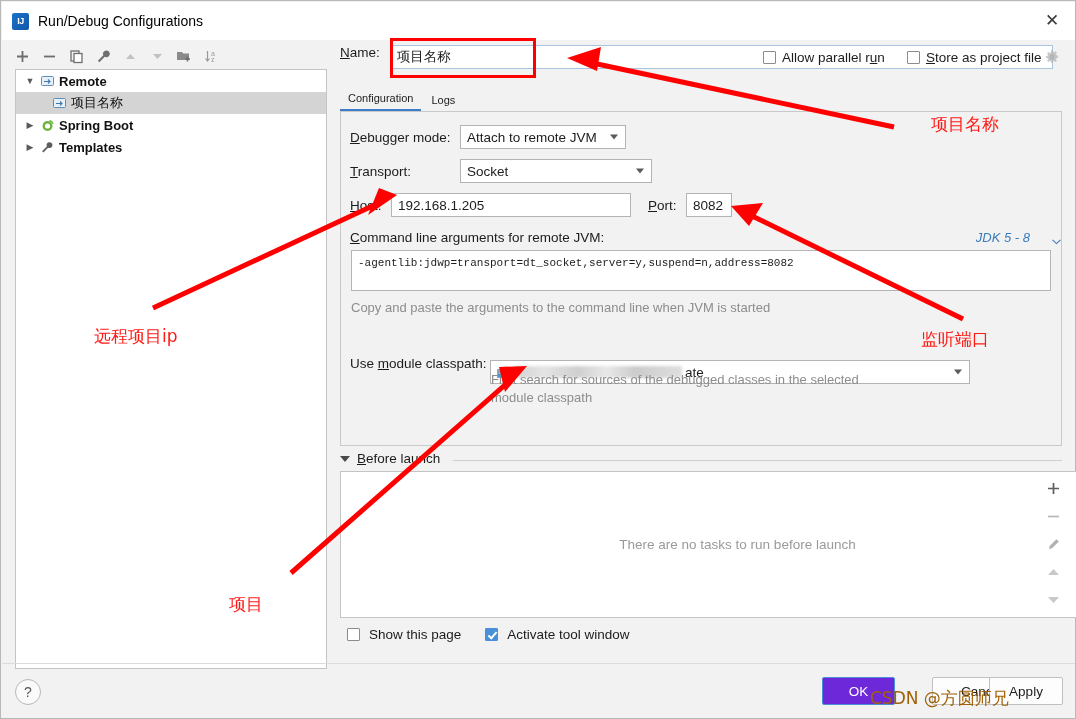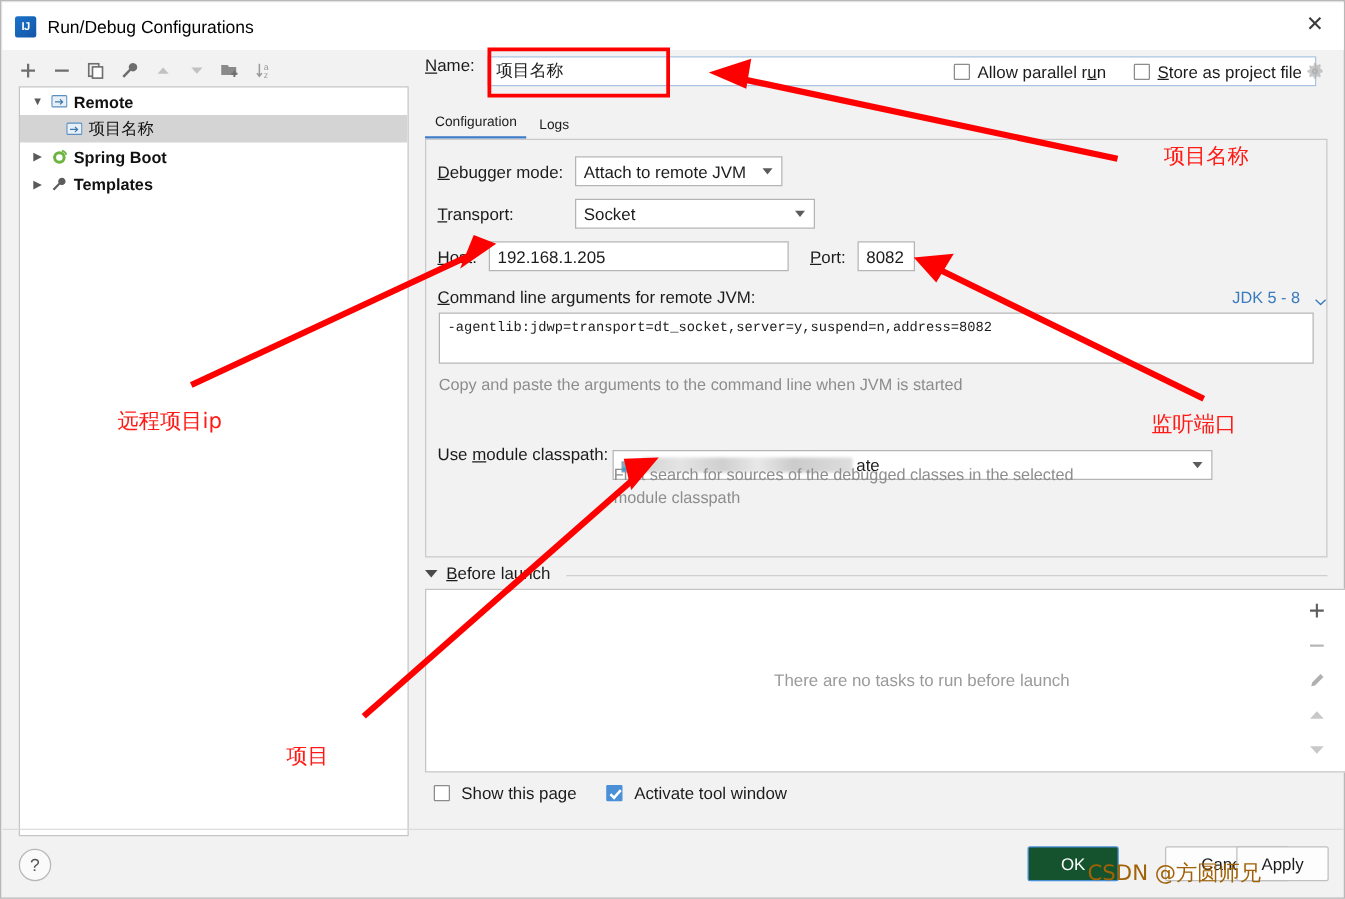--- a/index.html
+++ b/index.html
@@ -104,21 +104,21 @@
     position:relative;
   }
   .combo .carat{position:absolute;right:7px;top:50%;transform:translateY(-50%);
     width:0;height:0;border-left:4.5px solid transparent;border-right:4.5px solid transparent;
     border-top:5px solid #5b5b5b;}
   .tfield{
     height:24px;box-sizing:border-box;background:#fff;border:1px solid #b4b4b4;
     display:flex;align-items:center;padding:0 6px;font-size:13.5px;color:#1c1c1c;
   }
   .args-label{position:absolute;left:349px;top:229px;font-size:13.5px;}
-  .jdk-link{position:absolute;right:14px;top:229px;font-size:13px;color:#3a7bbd;display:flex;align-items:flex-end;gap:12px;}
+  .jdk-link{position:absolute;right:14px;top:229px;font-size:13px;color:#3a7bbd;display:flex;align-items:flex-end;gap:22px;font-style:italic;}
   .args-box{
     position:absolute;left:350px;top:249px;width:700px;height:41px;
     background:#fff;border:1px solid #b4b4b4;box-sizing:border-box;
     font-family:"Liberation Mono","DejaVu Sans Mono",monospace;
     font-size:11px;color:#1c1c1c;padding:5px 6px;line-height:14px;
     white-space:nowrap;overflow:hidden;
   }
   .hint{color:#8d8d8d;font-size:13px;}
   
   .bl-head{position:absolute;left:339px;top:450px;display:flex;align-items:center;gap:7px;}
@@ -145,21 +145,21 @@
     position:absolute;left:14px;top:678px;width:24px;height:24px;border-radius:50%;
     border:1px solid #b7b7b7;background:#fafafa;color:#555;
     display:flex;align-items:center;justify-content:center;font-size:14px;
   }
   .btn{
     position:absolute;height:28px;box-sizing:border-box;
     border:1px solid #c0c0c0;background:#fdfdfd;border-radius:2px;
     display:flex;align-items:center;justify-content:center;
     font-size:13.5px;color:#1c1c1c;
   }
-  .btn.primary{background:#14532d;border-color:#4a90d9;color:#fff;}
+  .btn.primary{background:#6d28d9;border-color:#4a90d9;color:#fff;}
   #ok-button{left:821px;top:676px;width:73px;}
   #cancel-button{left:903px;top:676px;width:100px;margin-left:28px;}
   #apply-button{left:988px;top:676px;width:74px;}
   
   .ann{position:absolute;color:#ff1a15;font-size:17px;font-family:"DejaVu Sans",sans-serif;white-space:nowrap;}
   .redbox{position:absolute;border:3px solid #f00;box-sizing:border-box;}
   svg.arrows{position:absolute;left:0;top:0;width:1076px;height:719px;pointer-events:none;}
   .wm{
     position:absolute;left:869px;top:686px;font-size:17px;color:#a16207;
     font-family:"DejaVu Sans",sans-serif;white-space:nowrap;

